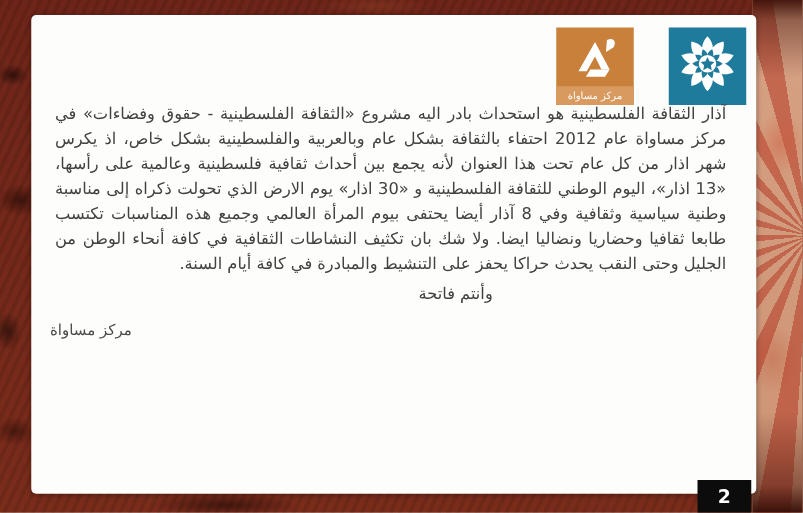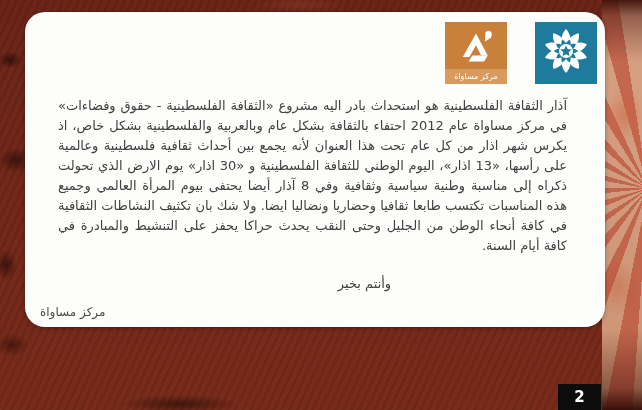--- a/index.html
+++ b/index.html
@@ -22,37 +22,37 @@
     position:absolute;right:0;top:0;width:40px;height:410px;
     background-image:
       linear-gradient(to bottom, rgba(62,17,9,.95) 0px, rgba(62,17,9,.45) 16px, rgba(62,17,9,0) 62px,
                       rgba(62,17,9,0) 330px, rgba(62,17,9,.45) 388px, rgba(50,12,6,.95) 410px),
       radial-gradient(26px 36px at 55% 28%, rgba(205,95,62,.5), transparent 72%),
       repeating-conic-gradient(from 8deg at 115% 46%, rgba(180,58,38,.55) 0deg 7deg, rgba(180,58,38,0) 7deg 16deg),
       radial-gradient(30px 40px at 40% 70%, rgba(190,80,50,.35), transparent 70%),
       linear-gradient(#d7a184,#cd9374);
   }
   .card{
-    position:absolute;left:25px;top:12px;width:580px;height:315px;
-    background:#fdfdfb;border-radius:20px;
+    position:absolute;left:25px;top:12px;width:580px;height:383px;
+    background:#fdfdfb;border-radius:4px;
     box-shadow:0 1px 4px rgba(0,0,0,.35);
   }
   .logo{position:absolute;top:10px;width:62px;height:62px;}
   .logo-musawa{left:420px;background:#c8803b;}
   .logo-musawa .mark{position:absolute;left:0;top:0;width:62px;height:47px;display:flex;align-items:center;justify-content:center;}
   .logo-musawa .strip{
     position:absolute;left:0;bottom:0;width:62px;height:15px;background:#d89a5f;
     color:#fff;font-size:8px;line-height:15px;text-align:center;direction:rtl;
   }
   .logo-rosette{left:510px;background:#1f7b9b;display:flex;align-items:center;justify-content:center;}
   .textblock{
     position:absolute;left:15px;right:20px;top:66px;
     direction:rtl;color:#414141;font-size:13px;line-height:20px;
   }
-  .para{margin:18px;text-align:justify;}
+  .para{margin:4px;text-align:justify;}
   .closing{text-align:center;transform:translateX(52px);}
   .signature{margin-top:8px;text-align:left;font-size:12px;color:#4a4a4a;}
   .page-badge{
     position:absolute;left:558px;top:384px;width:43px;height:26px;background:#0c0c0c;
     color:#fff;display:flex;align-items:center;justify-content:center;
     font-size:15px;font-weight:bold;z-index:5;
   }
 </style>
 </head>
 <body>
@@ -103,21 +103,21 @@
           <use href="#petal" transform="rotate(342 50 50) translate(50 50) scale(0.55) translate(-50 -50)"></use>
         </g>
         <circle cx="50" cy="50" r="14" fill="#ffffff"></circle>
         <path d="M50 39 l3.2 7 7.8 1 -5.6 5.4 1.4 7.8 -6.8 -3.7 -6.8 3.7 1.4 -7.8 -5.6 -5.4 7.8 -1 z" fill="#1f7b9b"></path>
       </svg>
     </span>
   </div>
 
   <div class="textblock">
     <p class="para">آذار الثقافة الفلسطينية هو استحداث بادر اليه مشروع «الثقافة الفلسطينية - حقوق وفضاءات» في مركز مساواة عام 2012 احتفاء بالثقافة بشكل عام وبالعربية والفلسطينية بشكل خاص، اذ يكرس شهر اذار من كل عام تحت هذا العنوان لأنه يجمع بين أحداث ثقافية فلسطينية وعالمية على رأسها، «13 اذار»، اليوم الوطني للثقافة الفلسطينية و «30 اذار» يوم الارض الذي تحولت ذكراه إلى مناسبة وطنية سياسية وثقافية وفي 8 آذار أيضا يحتفى بيوم المرأة العالمي وجميع هذه المناسبات تكتسب طابعا ثقافيا وحضاريا ونضاليا ايضا. ولا شك بان تكثيف النشاطات الثقافية في كافة أنحاء الوطن من الجليل وحتى النقب يحدث حراكا يحفز على التنشيط والمبادرة في كافة أيام السنة.</p>
-    <div class="closing">وأنتم بخير</div>
+    <div class="closing">وأنتم فاتحة</div>
     <div class="signature">مركز مساواة</div>
   </div>
 
 </div>
 
 <div class="page-badge">
   <span>2</span>
 </div>
 
 </body></html>

